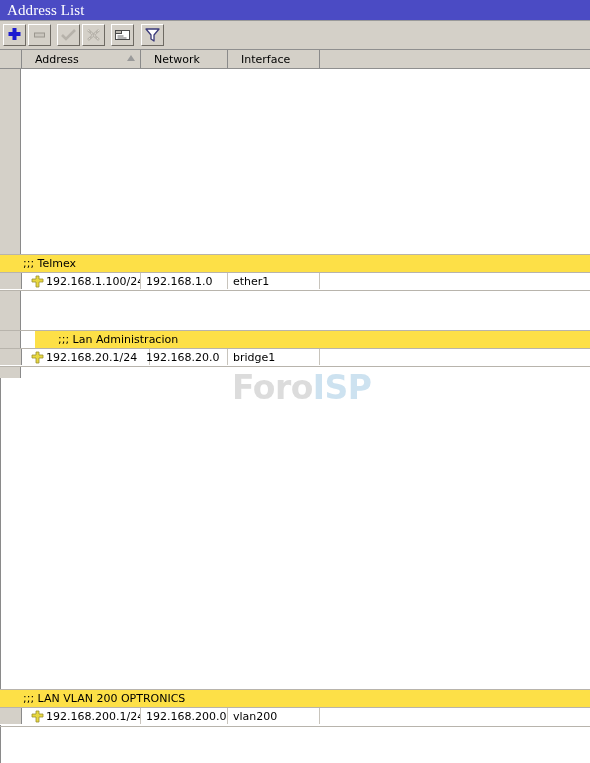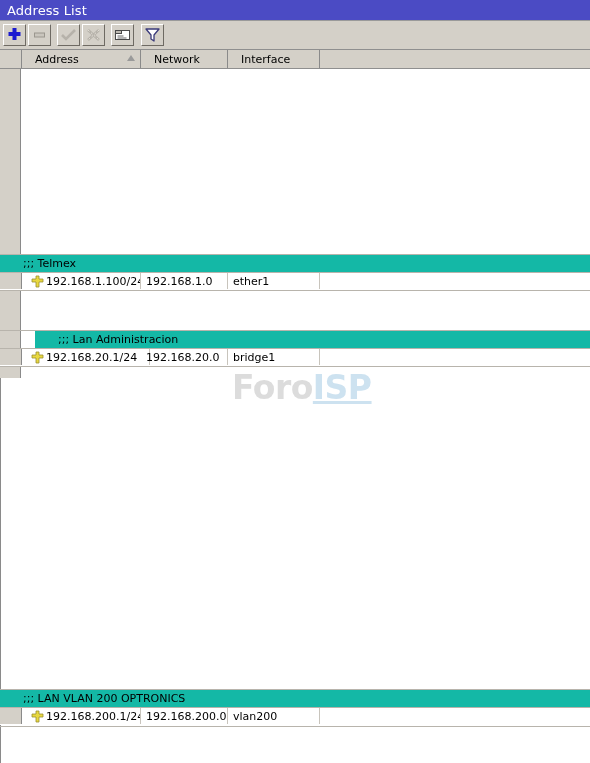--- a/index.html
+++ b/index.html
@@ -31,24 +31,25 @@
     width: 590px;
     height: 21px;
     background: #4b4bc4;
     border-bottom: 1px solid #9a9a9a;
     box-sizing: border-box;
   }
   #titlebar .title-text {
     position: absolute;
     left: 7px; top: 4px;
     color: #ffffff;
-    font-size: 13px;
+    font-size: 15px;
     line-height: 13px;
     letter-spacing: 0.1px;
     white-space: nowrap;
+    font-family: Liberation Serif, serif;
   }
 
   
   #toolbar {
     position: absolute;
     left: 0; top: 21px;
     width: 590px;
     height: 29px;
     background: #d4d0c8;
     border-bottom: 1px solid #8f8f8f;
@@ -132,21 +133,21 @@
 
   .row {
     position: absolute;
     left: 0;
     width: 590px;
     height: 17px;
     box-sizing: border-box;
   }
 
   .comment-row {
-    background: #14b8a6;
+    background: #fde047;
   }
   .comment-row .ctext {
     position: absolute;
     left: 23px; top: 2px;
     font-size: 11px;
     line-height: 13px;
     color: #000;
     white-space: nowrap;
   }
 
@@ -190,21 +191,21 @@
     position: absolute;
     left: 232px; top: 368px;
     font-size: 33px;
     font-weight: bold;
     letter-spacing: -0.5px;
     font-family: "DejaVu Sans", "Liberation Sans", sans-serif;
     white-space: nowrap;
     pointer-events: none;
   }
   #watermark .wm-a { color: #dcdcdc; }
-  #watermark .wm-b { color: #cde2f0; text-decoration: underline; }
+  #watermark .wm-b { color: #cde2f0; }
 </style>
 </head>
 <body>
 
 <div id="window">
 
   <div id="titlebar">
     <span class="title-text">Address List</span>
   </div>
 

